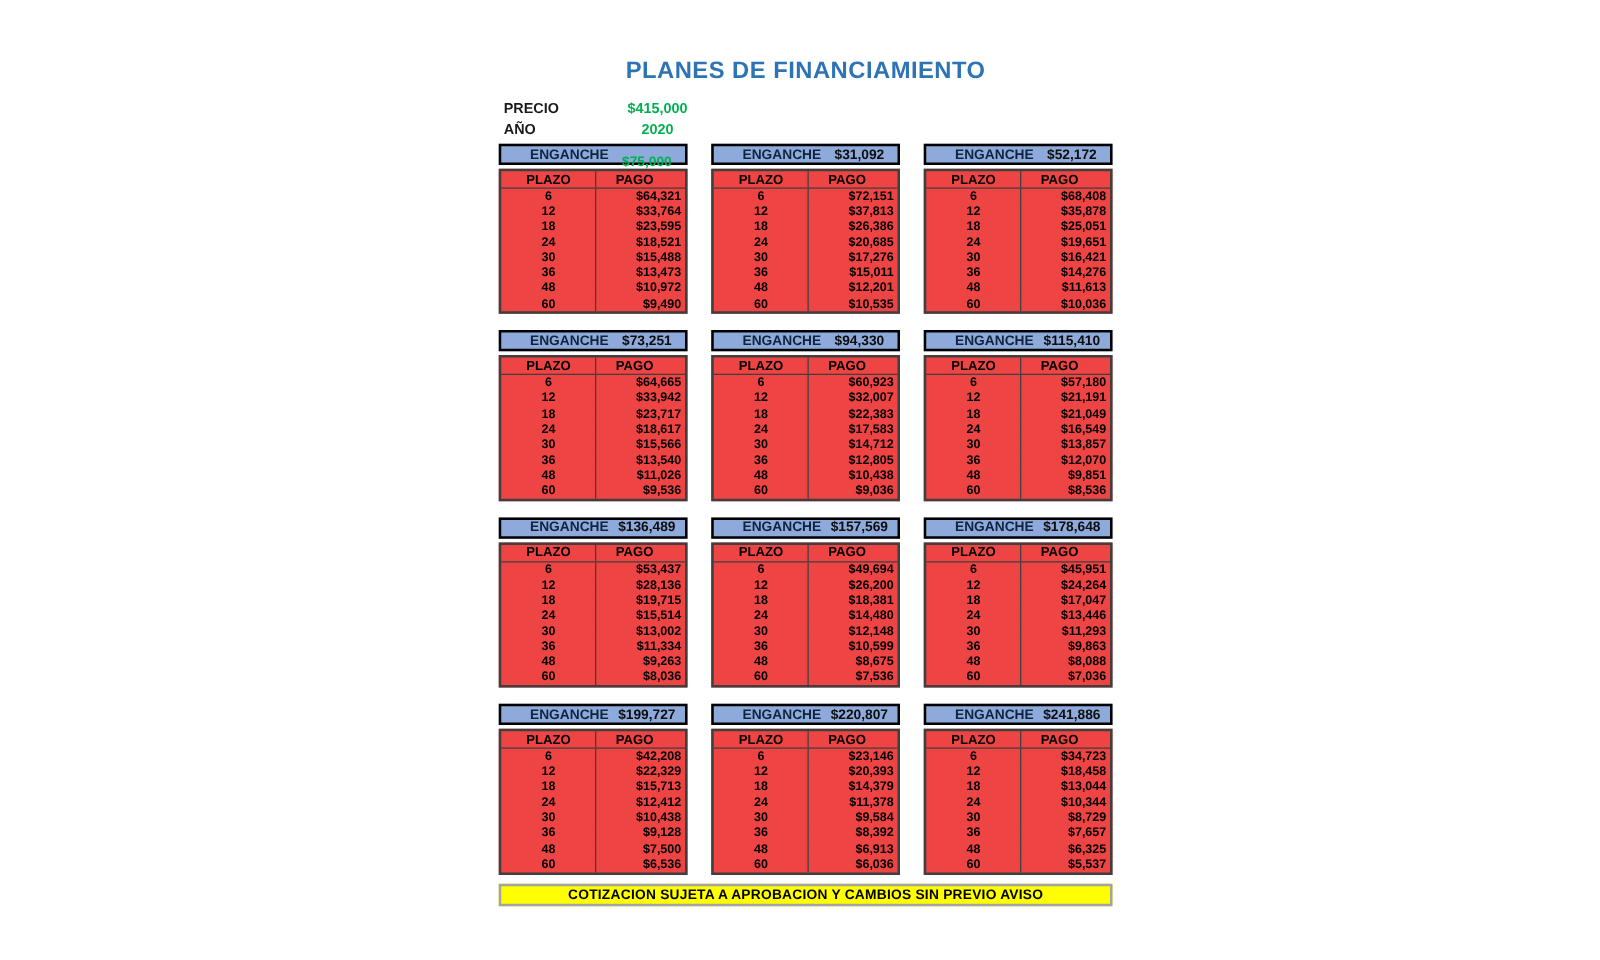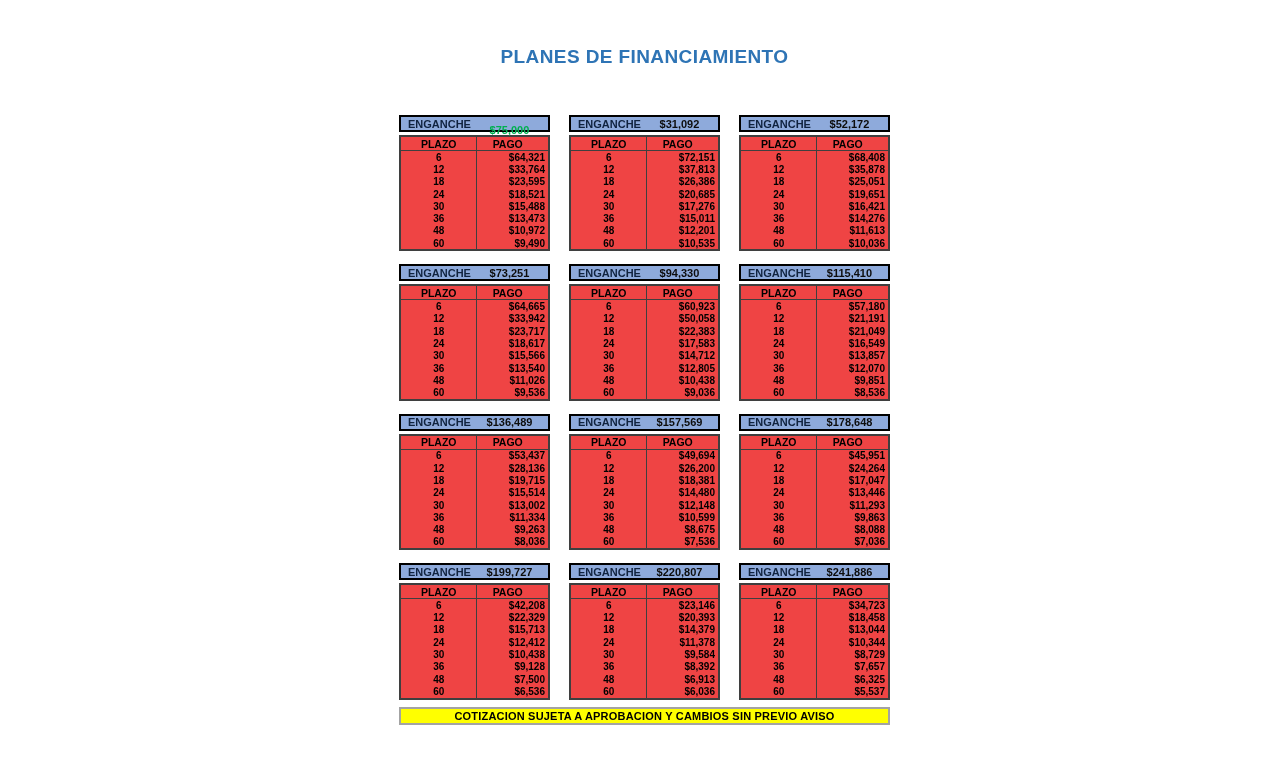--- a/index.html
+++ b/index.html
@@ -19,21 +19,21 @@
   .info-value { width:62px; text-align:center; font-size:11.5px; font-weight:bold; color:#00B050; }
   .grid {
     position:absolute; left:399px; top:115px; width:491px;
     display:grid; grid-template-columns:151px 151px 151px;
     column-gap:19px; row-gap:13px;
   }
   .plan-block { width:151px; }
   .enganche-bar {
     height:17px; background:#8EAADB; border:2px solid #000;
     display:flex; align-items:center; margin-bottom:3px;
-    font-size:11px; font-weight:bold; color:#10233f;
+    font-size:11px; font-weight:bold; color:#10233f;padding-left:16px;
   }
   .enganche-bar .eng-label { padding-left:7px; white-space:nowrap; }
   .enganche-bar .eng-value { flex:1; text-align:center; color:#0d0d0d; }
   .enganche-bar .eng-value.green { color:#00B050;margin-top:12px; }
   .plan-table { border:2px solid #3f3f3f; background:#ef4444; }
   .trow { display:flex; align-items:stretch; height:12.3px; font-weight:bold; }
   .trow.thead { height:14px; border-bottom:1.5px solid #3f3f3f; }
   .c-plazo {
     width:52%; border-right:1.5px solid #3f3f3f;
     display:flex; align-items:center; justify-content:center;
@@ -52,20 +52,30 @@
     font-size:11px; font-weight:bold; color:#000; letter-spacing:.2px;
   }
 </style>
 </head>
 <body>
 
 <div class="page">
 
   <div class="title">PLANES DE FINANCIAMIENTO</div>
 
+  <div class="info">
+    <div class="info-row">
+      <span class="info-label">PRECIO</span>
+      <span class="info-value">$415,000</span>
+    </div>
+    <div class="info-row">
+      <span class="info-label">AÑO</span>
+      <span class="info-value">2020</span>
+    </div>
+  </div>
 
   <div class="grid">
     <div class="plan-block">
       <div class="enganche-bar">
         <span class="eng-label">ENGANCHE</span>
         <span class="eng-value green">$75,000</span>
       </div>
       <div class="plan-table">
         <div class="trow thead">
           <div class="c-plazo">PLAZO</div>
@@ -259,21 +269,21 @@
           <div class="c-plazo">PLAZO</div>
           <div class="c-pago">PAGO</div>
         </div>
         <div>
             <div class="trow">
               <div class="c-plazo">6</div>
               <div class="c-pago">$60,923</div>
             </div>
             <div class="trow">
               <div class="c-plazo">12</div>
-              <div class="c-pago">$50,058</div>
+              <div class="c-pago">$32,007</div>
             </div>
             <div class="trow">
               <div class="c-plazo">18</div>
               <div class="c-pago">$22,383</div>
             </div>
             <div class="trow">
               <div class="c-plazo">24</div>
               <div class="c-pago">$17,583</div>
             </div>
             <div class="trow">

